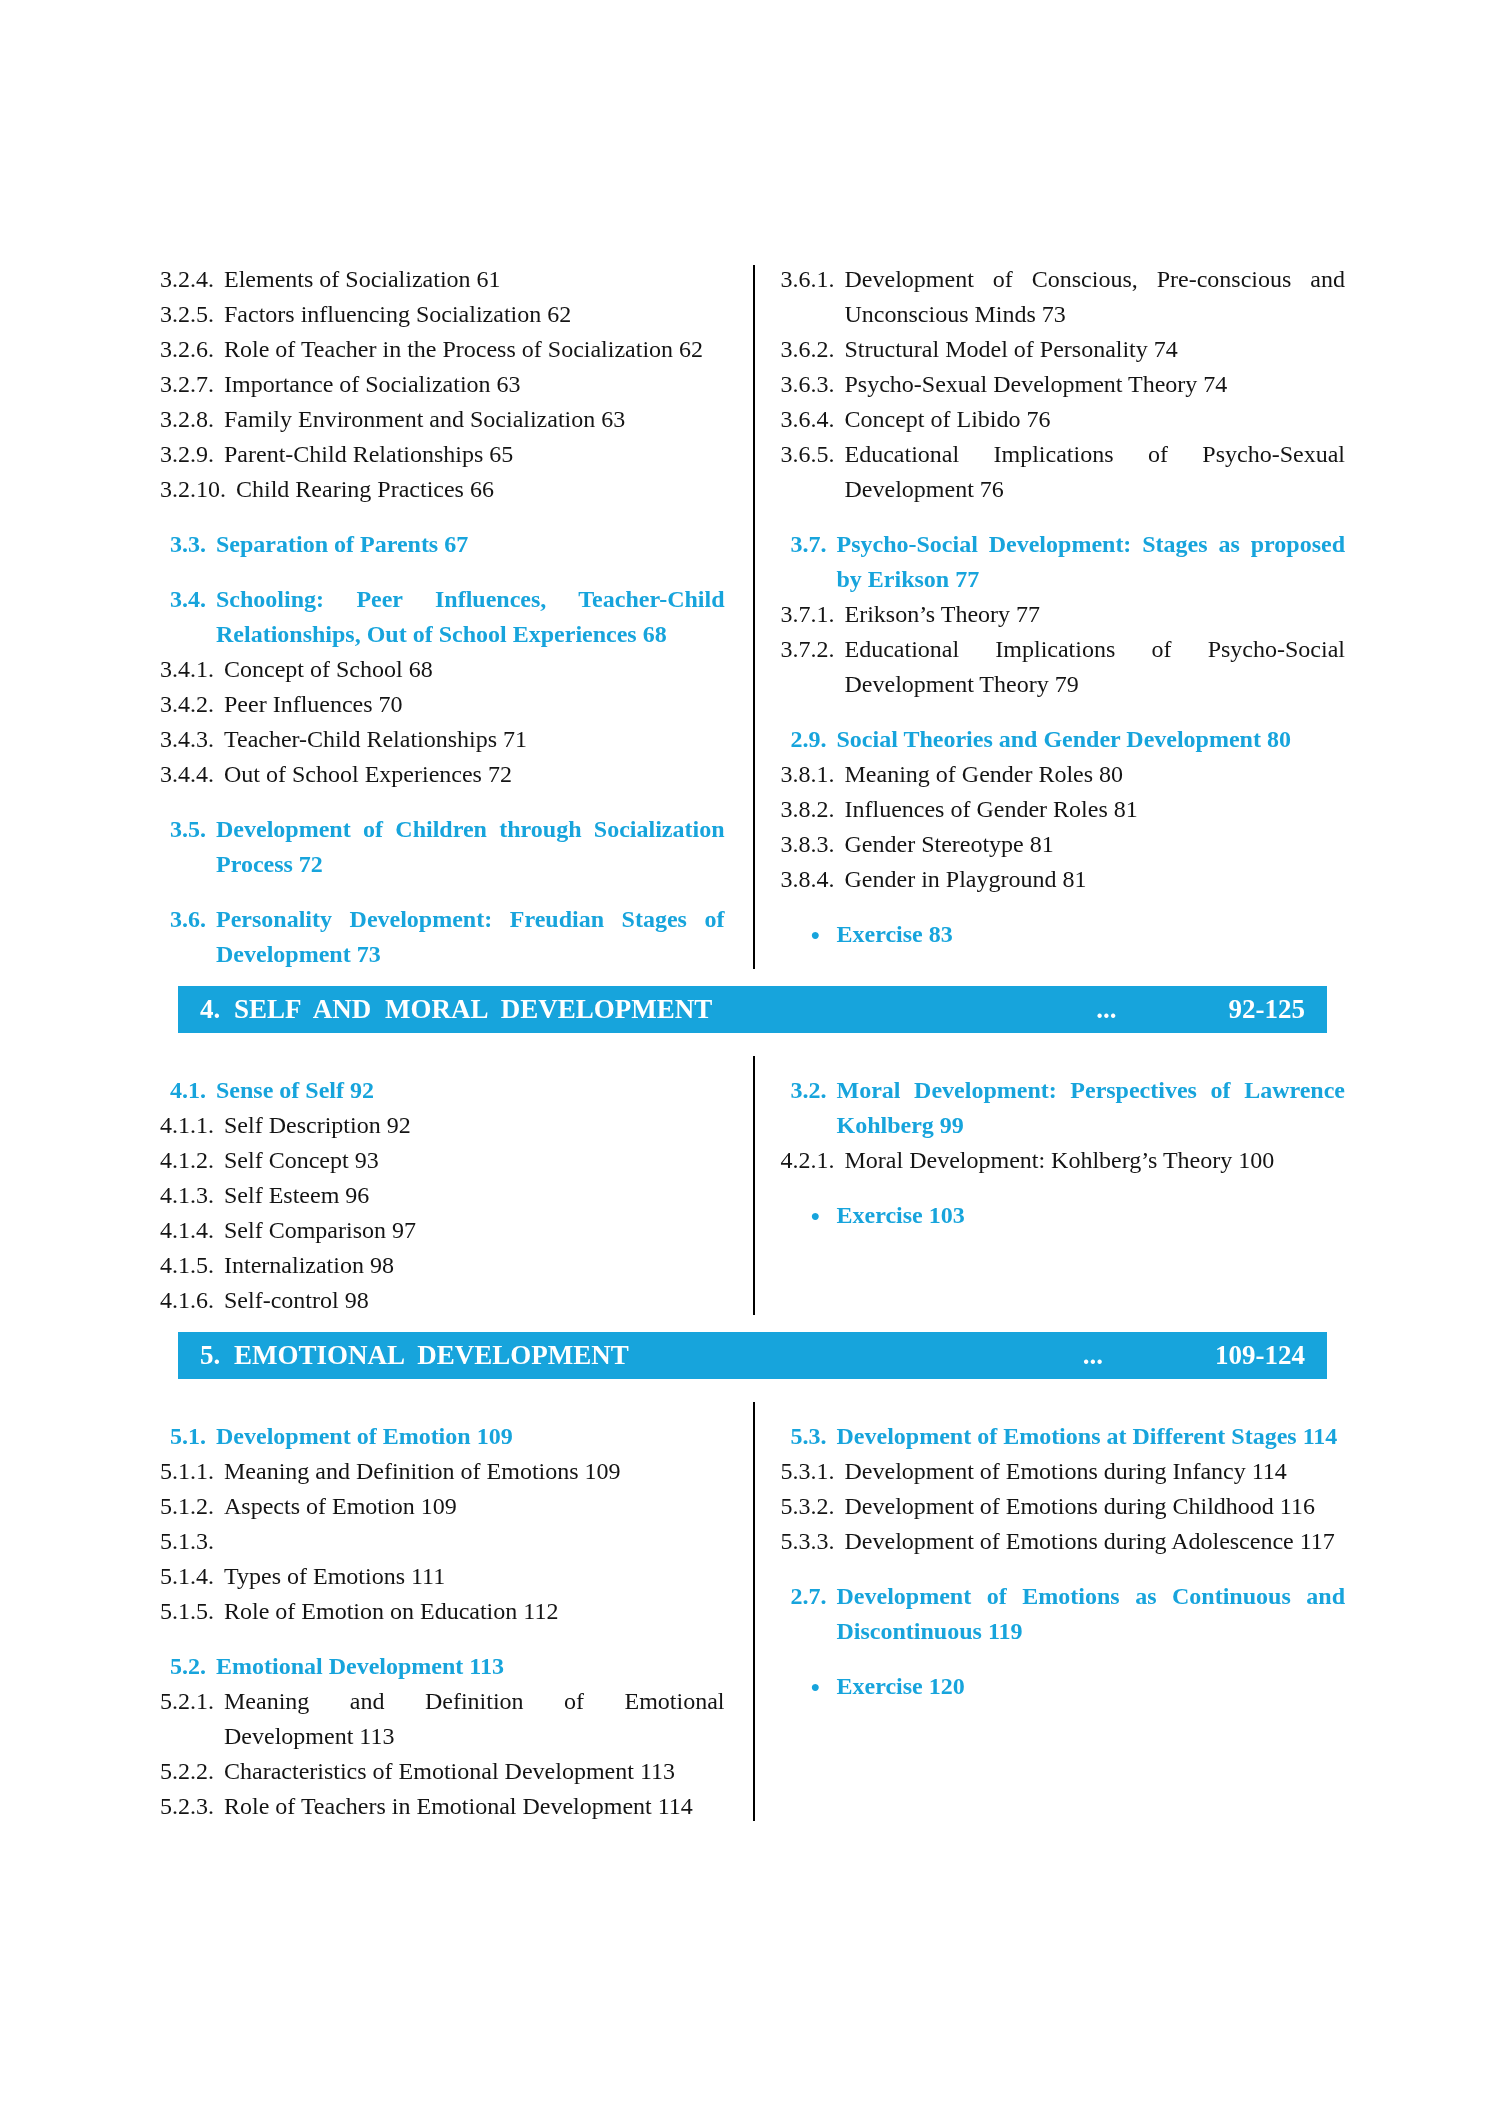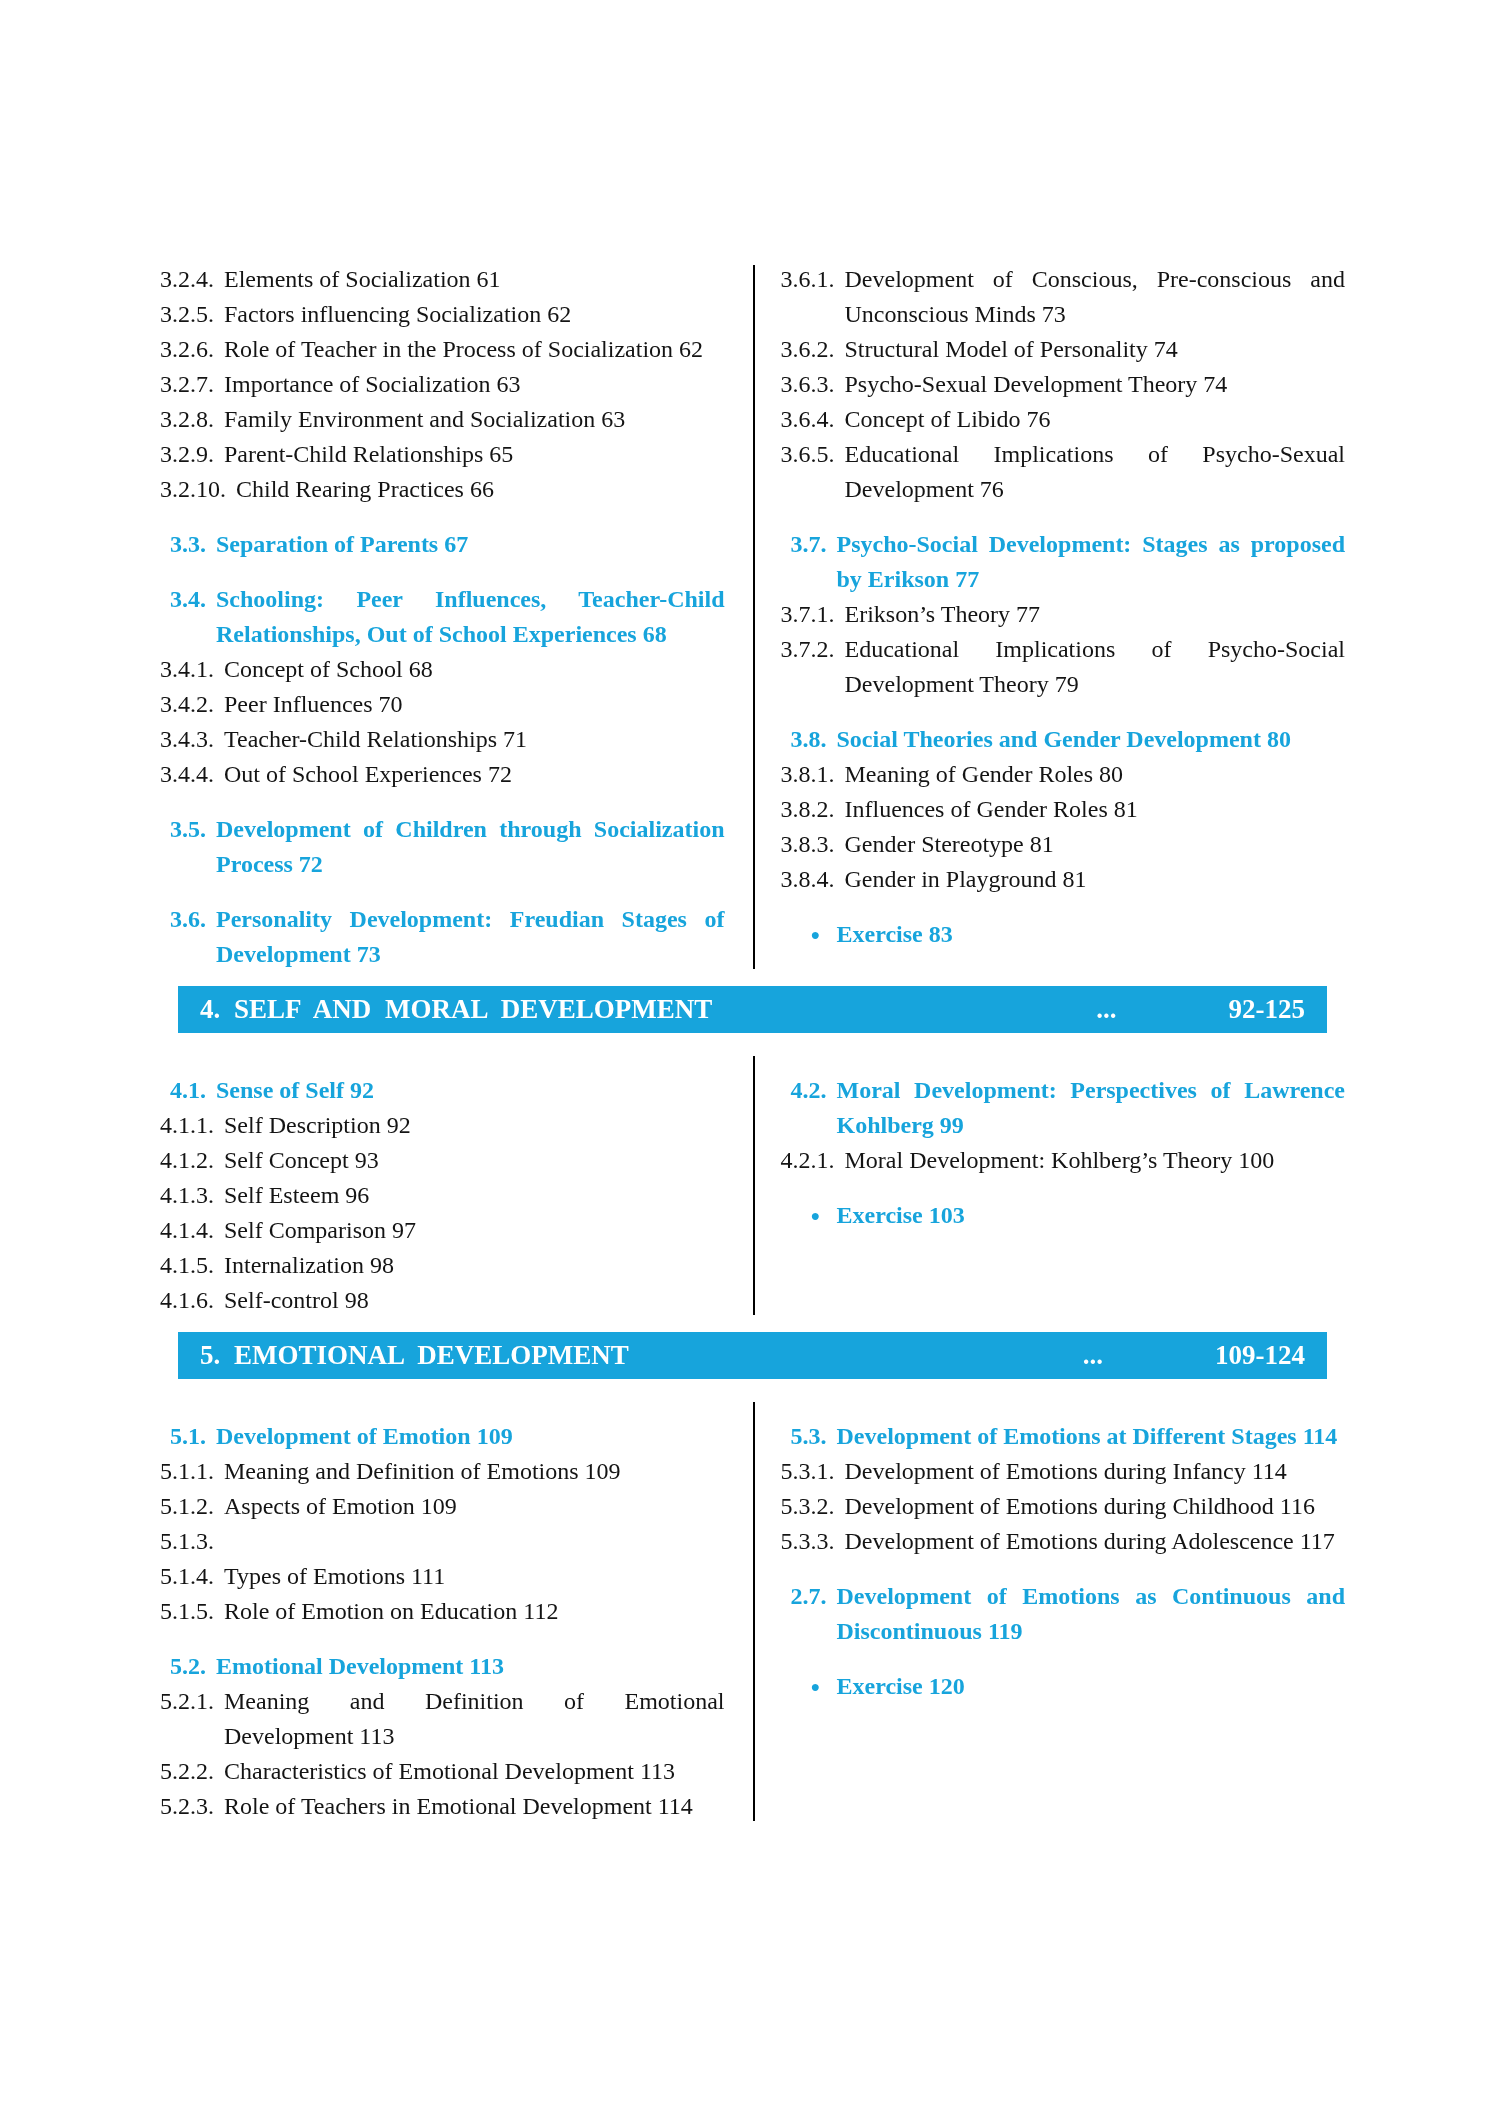--- a/index.html
+++ b/index.html
@@ -143,21 +143,21 @@
         </div>
         <div class="entry">
           <span class="num">3.7.1.</span>
           <span class="txt">Erikson’s Theory&nbsp;77</span>
         </div>
         <div class="entry">
           <span class="num">3.7.2.</span>
           <span class="txt">Educational Implications of Psycho-Social Development Theory&nbsp;79</span>
         </div>
         <div class="entry hl">
-          <span class="num">3.8.</span>
+          <span class="num">2.9.</span>
           <span class="txt">Social Theories and Gender Development&nbsp;80</span>
         </div>
         <div class="entry">
           <span class="num">3.8.1.</span>
           <span class="txt">Meaning of Gender Roles&nbsp;80</span>
         </div>
         <div class="entry">
           <span class="num">3.8.2.</span>
           <span class="txt">Influences of Gender Roles&nbsp;81</span>
         </div>
@@ -209,21 +209,21 @@
           <span class="txt">Internalization&nbsp;98</span>
         </div>
         <div class="entry">
           <span class="num">4.1.6.</span>
           <span class="txt">Self-control&nbsp;98</span>
         </div>
       </div>
     <div class="divider"></div>
     <div class="col col-right">
         <div class="entry hl">
-          <span class="num">4.2.</span>
+          <span class="num">3.2.</span>
           <span class="txt">Moral Development: Perspectives of Lawrence Kohlberg&nbsp;99</span>
         </div>
         <div class="entry">
           <span class="num">4.2.1.</span>
           <span class="txt">Moral Development: Kohlberg’s Theory&nbsp;100</span>
         </div>
         <div class="entry hl">
           <span class="num"></span>
           <span class="txt"><span class="bullet">●</span>Exercise&nbsp;103</span>
         </div>

